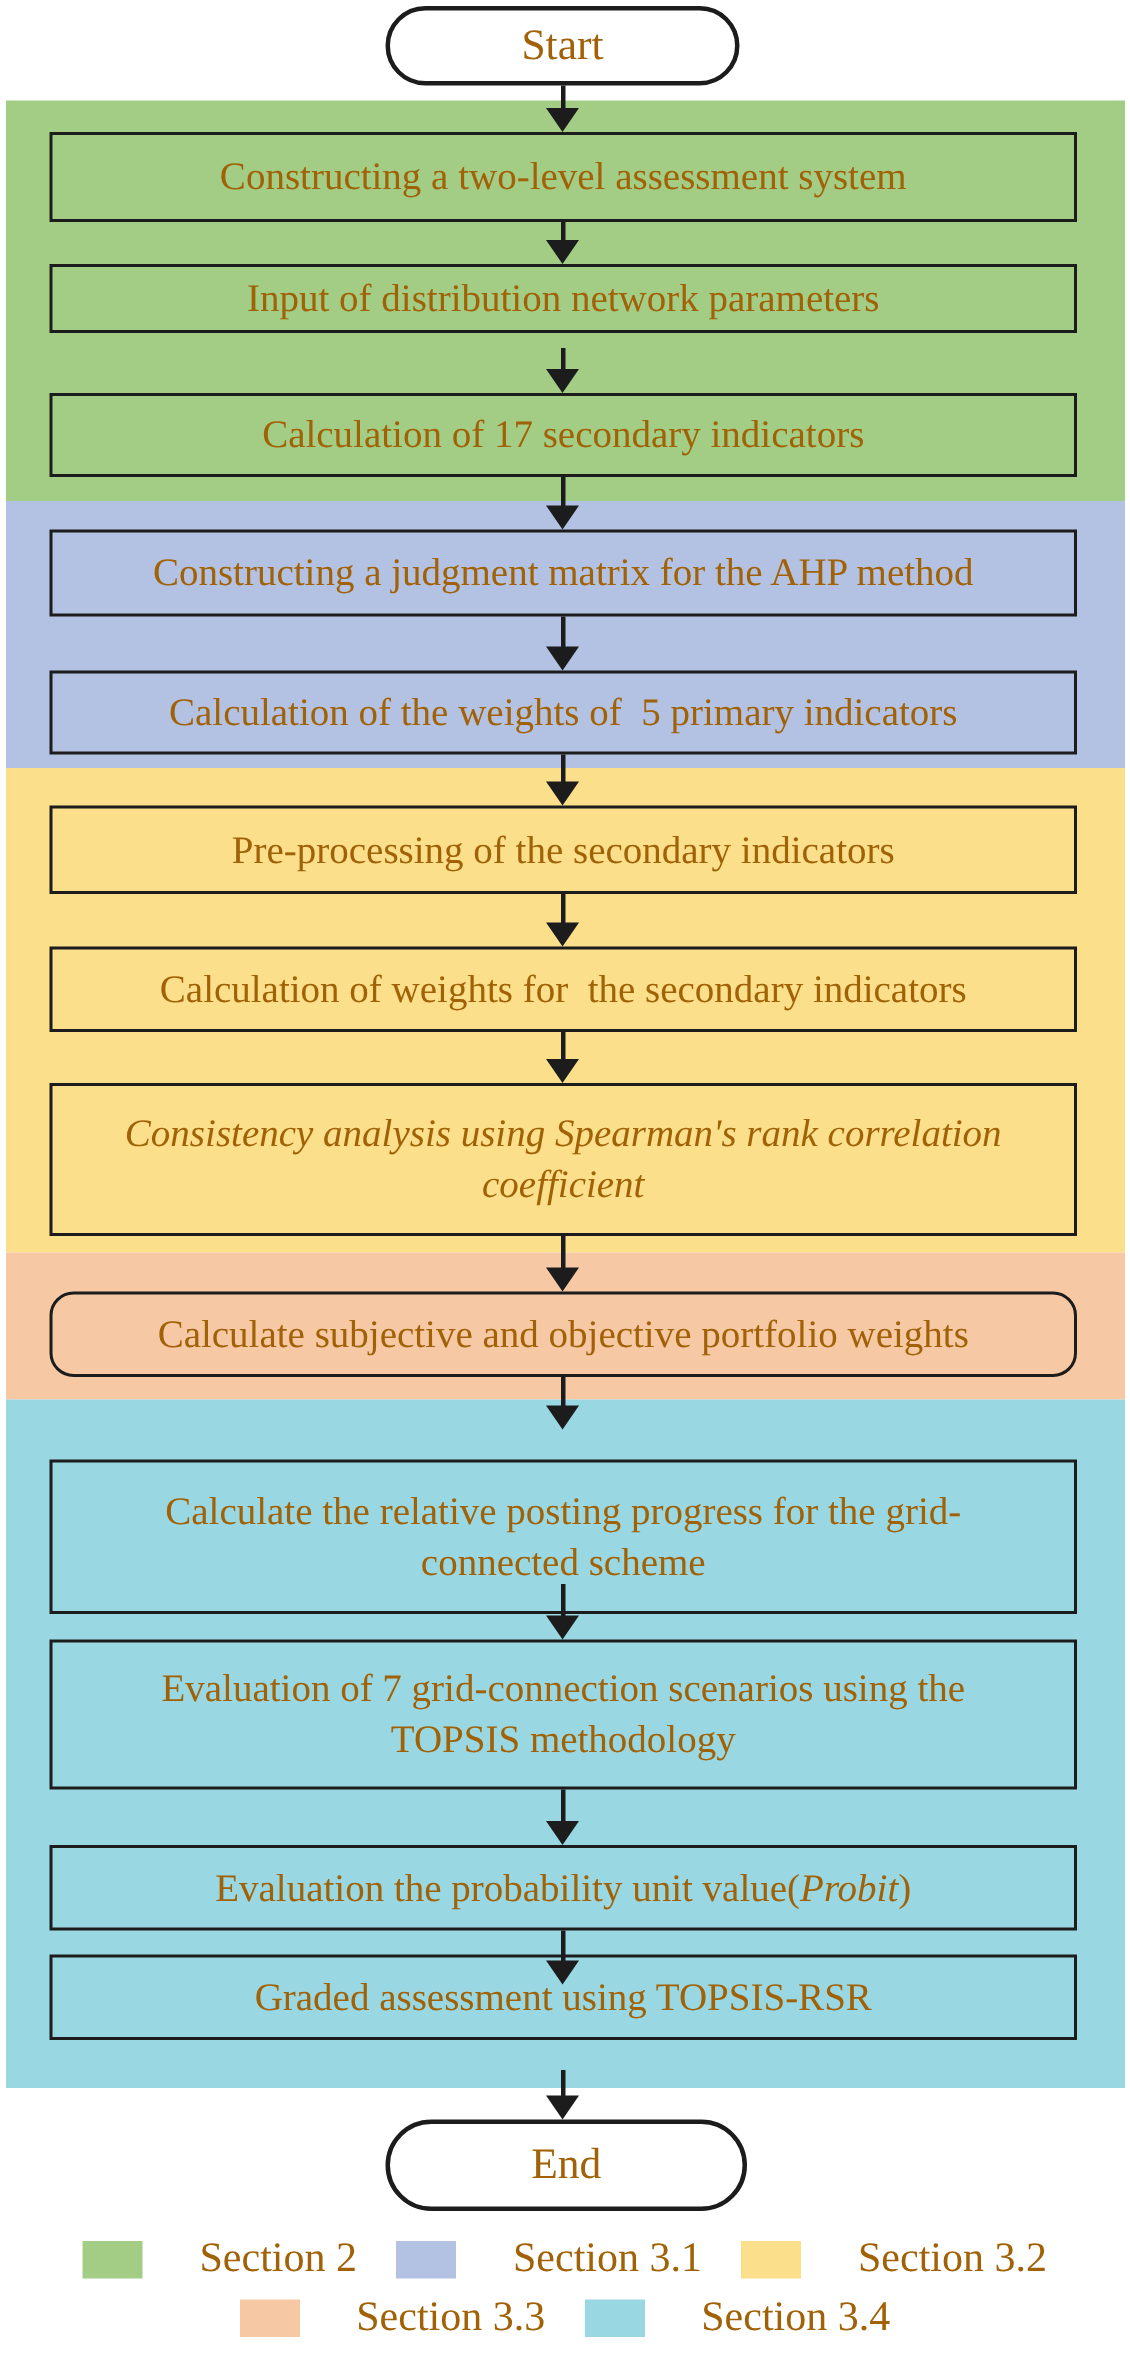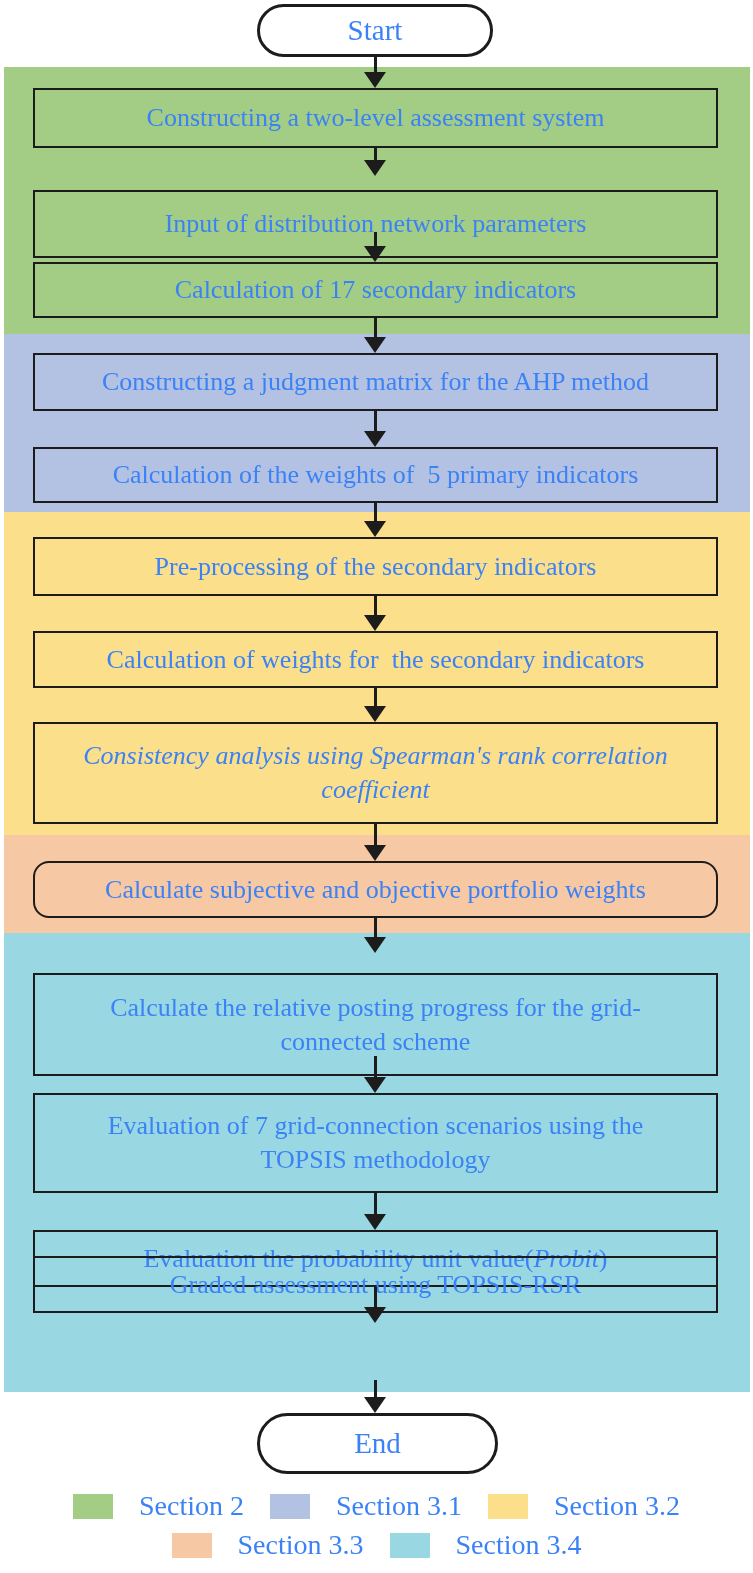--- a/index.html
+++ b/index.html
@@ -1,36 +1,36 @@
 <!DOCTYPE html>
 <html><head>
 <meta charset="utf-8">
 <style>
   html,body{margin:0;padding:0;background:#ffffff;}
   .canvas{
     position:relative;width:753px;height:1573px;background:#ffffff;
-    font-family:"Liberation Serif","DejaVu Serif",serif;color:#3b82f6;overflow:hidden;
+    font-family:"Liberation Serif","DejaVu Serif",serif;color:#a16207;overflow:hidden;
   }
   .band{position:absolute;left:4px;width:746px;}
   .fbox{
     position:absolute;left:33px;width:685px;box-sizing:border-box;
     border:2px solid #1c1c1c;display:flex;align-items:center;justify-content:center;
     text-align:center;font-size:26px;line-height:1.30;padding:2px 28px;white-space:pre-wrap;
   }
   .oval{
     position:absolute;box-sizing:border-box;background:#ffffff;border:3px solid #1c1c1c;
     display:flex;align-items:center;justify-content:center;font-size:29px;
   }
   .arrow{position:absolute;width:22px;}
   .arrow .line{position:absolute;left:9.5px;top:0;width:3px;height:calc(100% - 13px);background:#1c1c1c;}
   .arrow .head{position:absolute;left:0;bottom:0;width:0;height:0;
     border-left:11px solid transparent;border-right:11px solid transparent;border-top:16px solid #1c1c1c;}
   .legend{position:absolute;left:0;top:1490px;width:753px;display:flex;flex-direction:column;gap:7px;}
   .legend-row{display:flex;justify-content:center;align-items:center;gap:26px;}
-  .legend-item{display:flex;align-items:center;gap:26px;}
+  .legend-item{display:flex;align-items:center;gap:38px;}
   .swatch{width:40px;height:25px;}
   .legend-label{font-size:28px;}
   .em{font-style:italic;}
 </style>
 </head>
 <body>
 
 <div class="canvas">
 
   <div class="band" style="top: 67px; height: 267px; background-color: rgb(163, 205, 133);"></div>
@@ -39,21 +39,21 @@
   <div class="band" style="top: 835px; height: 98px; background-color: rgb(246, 200, 163);"></div>
   <div class="band" style="top: 933px; height: 459px; background-color: rgb(153, 216, 226);"></div>
 
   <div class="oval" style="left:257px;top:4px;width:236px;height:53px;border-radius:27px;">
     <span>Start</span>
   </div>
 
   <div class="fbox" style="top:88px;height:60px;">
     <span>Constructing a two-level assessment system</span>
   </div>
-  <div class="fbox" style="top:176px;height:68px;margin-top:14px;">
+  <div class="fbox" style="top:176px;height:46px;">
     <span>Input of distribution network parameters</span>
   </div>
   <div class="fbox" style="top:262px;height:56px;">
     <span>Calculation of 17 secondary indicators</span>
   </div>
   <div class="fbox" style="top:353px;height:58px;">
     <span>Constructing a judgment matrix for the AHP method</span>
   </div>
   <div class="fbox" style="top:447px;height:56px;">
     <span>Calculation of the weights of  5 primary indicators</span>
@@ -72,21 +72,21 @@
   </div>
   <div class="fbox" style="top:953px;height:103px;margin-top:20px;">
     <span>Calculate the relative posting progress for the grid-connected scheme</span>
   </div>
   <div class="fbox" style="top:1093px;height:100px;">
     <span>Evaluation of 7 grid-connection scenarios using the TOPSIS methodology</span>
   </div>
   <div class="fbox" style="top:1230px;height:57px;">
     <span>Evaluation the probability unit value(</span><span class="em">Probit</span><span>)</span>
   </div>
-  <div class="fbox" style="top:1256px;height:57px;">
+  <div class="fbox" style="top:1303px;height:57px;">
     <span>Graded assessment using TOPSIS-RSR</span>
   </div>
 
   <div class="oval" style="left:257px;top:1413px;width:241px;height:61px;border-radius:31px;">
     <span>End</span>
   </div>
 
   <div class="arrow" style="left:364px;top:57px;height:31px;">
       <div class="line"></div>
       <div class="head"></div>

